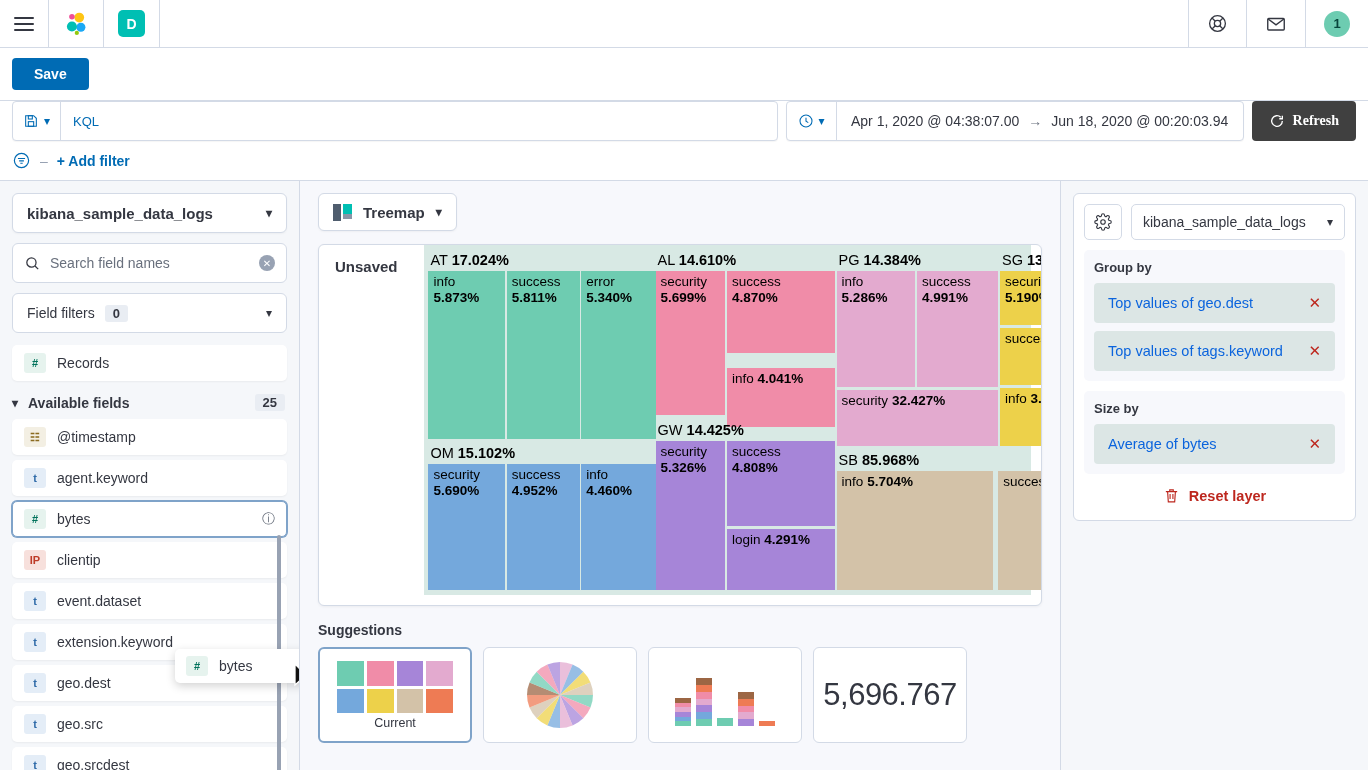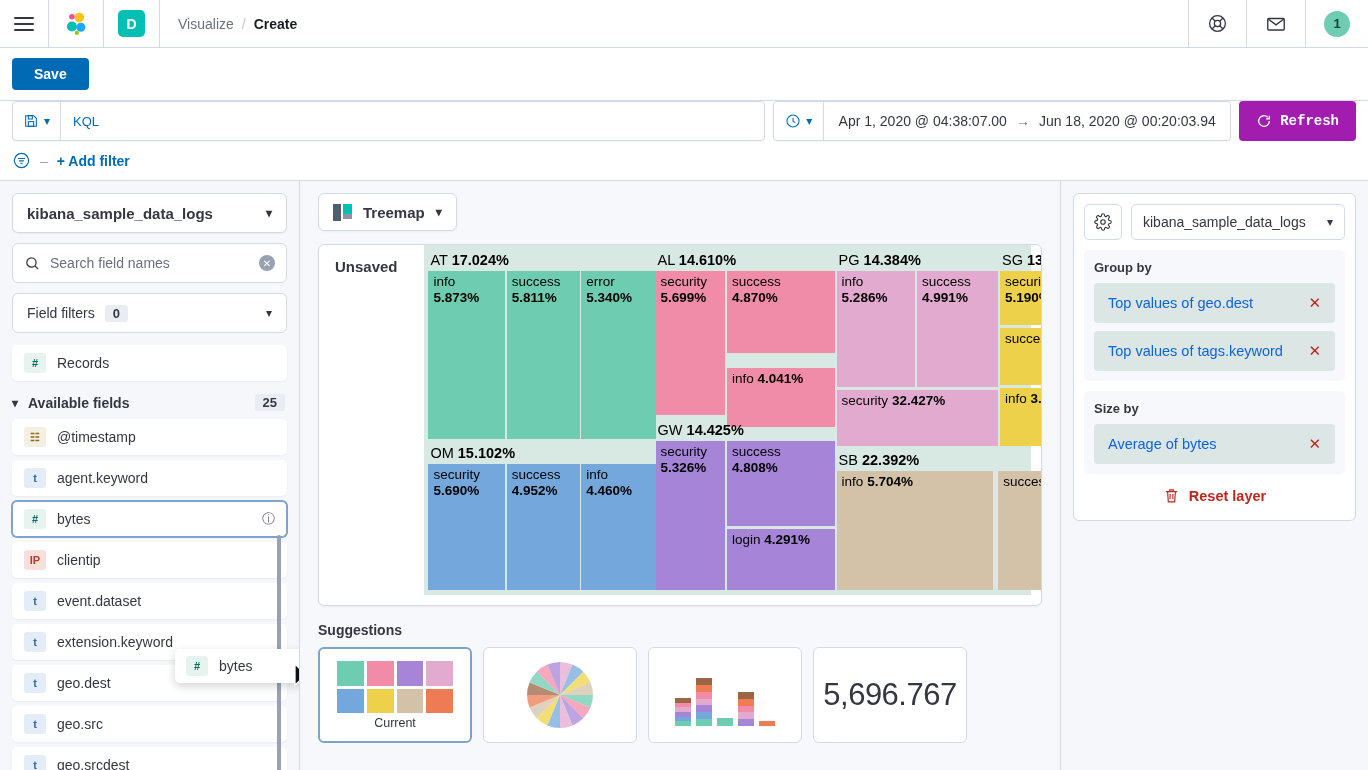--- a/index.html
+++ b/index.html
@@ -80,23 +80,23 @@
   .date-btn {
     display: flex; align-items: center; gap: 5px; padding: 0 11px;
     border-right: 1px solid #D3DAE6; cursor: pointer; color: #006BB4;
   }
   .date-range {
     flex: 1; display: flex; align-items: center; justify-content: center;
     gap: 9px; font-size: 14px; cursor: pointer; color: #343741;
   }
   .arrow-r { color: #69707D; }
   .btn-refresh {
-    background: #a21caf; color: #fff; border: none; border-radius: 4px;
+    background: #404040; color: #fff; border: none; border-radius: 4px;
     padding: 0 17px; display: flex; align-items: center; gap: 8px;
-    font-size: 14px; font-weight: 600; font-family: Liberation Mono, monospace; cursor: pointer;
+    font-size: 14px; font-weight: 600; font-family: Liberation Serif, serif; cursor: pointer;
     height: 40px;
   }
 
   .filterrow { display: flex; align-items: center; gap: 9px; padding: 10px 0 2px; }
   .filter-add { color: #006BB4; font-size: 14px; font-weight: 600; cursor: pointer; }
   .dash { color: #98A2B3; }
 
   
   .body-wrap { display: flex; height: calc(770px - 48px - 53px - 67px); }
 
@@ -258,25 +258,20 @@
     <svg width="26" height="26" viewBox="0 0 32 32">
       <circle cx="20" cy="8" r="6" fill="#FEC514"></circle>
       <circle cx="11" cy="7" r="3.4" fill="#F04E98"></circle>
       <circle cx="22" cy="20" r="5.6" fill="#1BA9F5"></circle>
       <circle cx="11" cy="19" r="6.2" fill="#00BFB3"></circle>
       <circle cx="17" cy="27" r="2.6" fill="#93C90E"></circle>
     </svg>
   </div>
   <div class="chrome-cell">
     <div class="space-badge">D</div>
-  </div>
-  <div class="breadcrumbs">
-    <span class="bc-link">Visualize</span>
-    <span class="bc-sep">/</span>
-    <span class="bc-current">Create</span>
   </div>
   <div class="chrome-right">
     <div class="chrome-cell">
       <svg width="21" height="21" viewBox="0 0 24 24" fill="none" stroke="#343741" stroke-width="1.5">
         <circle cx="12" cy="12" r="9"></circle>
           <circle cx="12" cy="12" r="3.6"></circle>
         <path d="M9.5 9.5 6 6M14.5 9.5 18 6M9.5 14.5 6 18M14.5 14.5 18 18"></path>
       </svg>
     </div>
     <div class="chrome-cell">
@@ -475,21 +470,21 @@
             <div class="tm-cell" style="left: 50%; top: 21px; width: 50%; background: rgb(227, 170, 207); height: calc(70% - 21px);">success<br><b>4.991%</b></div>
             <div class="tm-cell" style="left: 0px; top: calc(70% + 3px); width: 100%; height: calc(30% - 3px); background: rgb(227, 170, 207);">security <b>32.427%</b></div>
           </div>
           <div class="tm-group" style="left: calc(94.9%); top: 1.5%; width: 25.8%; height: 56%;">
             <div class="tm-glabel">SG <b>13.048%</b></div>
             <div class="tm-cell" style="left: 0px; top: 21px; width: 100%; height: calc(38% - 21px); background: rgb(237, 209, 74);">security<br><b>5.190%</b></div>
             <div class="tm-cell" style="left: 0px; top: calc(38% + 3px); width: 100%; height: calc(31% - 3px); background: rgb(237, 209, 74);">success </div>
             <div class="tm-cell" style="left: 0px; top: calc(69% + 3px); width: 100%; height: calc(31% - 3px); background: rgb(237, 209, 74);">info <b>3.172%</b></div>
           </div>
           <div class="tm-group" style="left: 68%; top: 58.5%; width: 52.7%; height: 40%;">
-            <div class="tm-glabel">SB <b>22.392%</b></div>
+            <div class="tm-glabel">SB <b>85.968%</b></div>
             <div class="tm-cell" style="left: 0%; top: 21px; width: 49%; background: rgb(211, 194, 168); height: calc(100% - 21px);">info <b>5.704%</b></div>
             <div class="tm-cell" style="left: 50.5%; top: 21px; width: 49.5%; background: rgb(211, 194, 168); height: calc(100% - 21px);">success </div>
           </div>
         </div>
     </div>
 
     <div class="sugg-title">Suggestions</div>
     <div class="sugg-row" id="suggestions">
         <div class="sugg-card active">
           <div style="display:grid;grid-template-columns:repeat(4,1fr);gap:3px;width:116px;height:52px">

